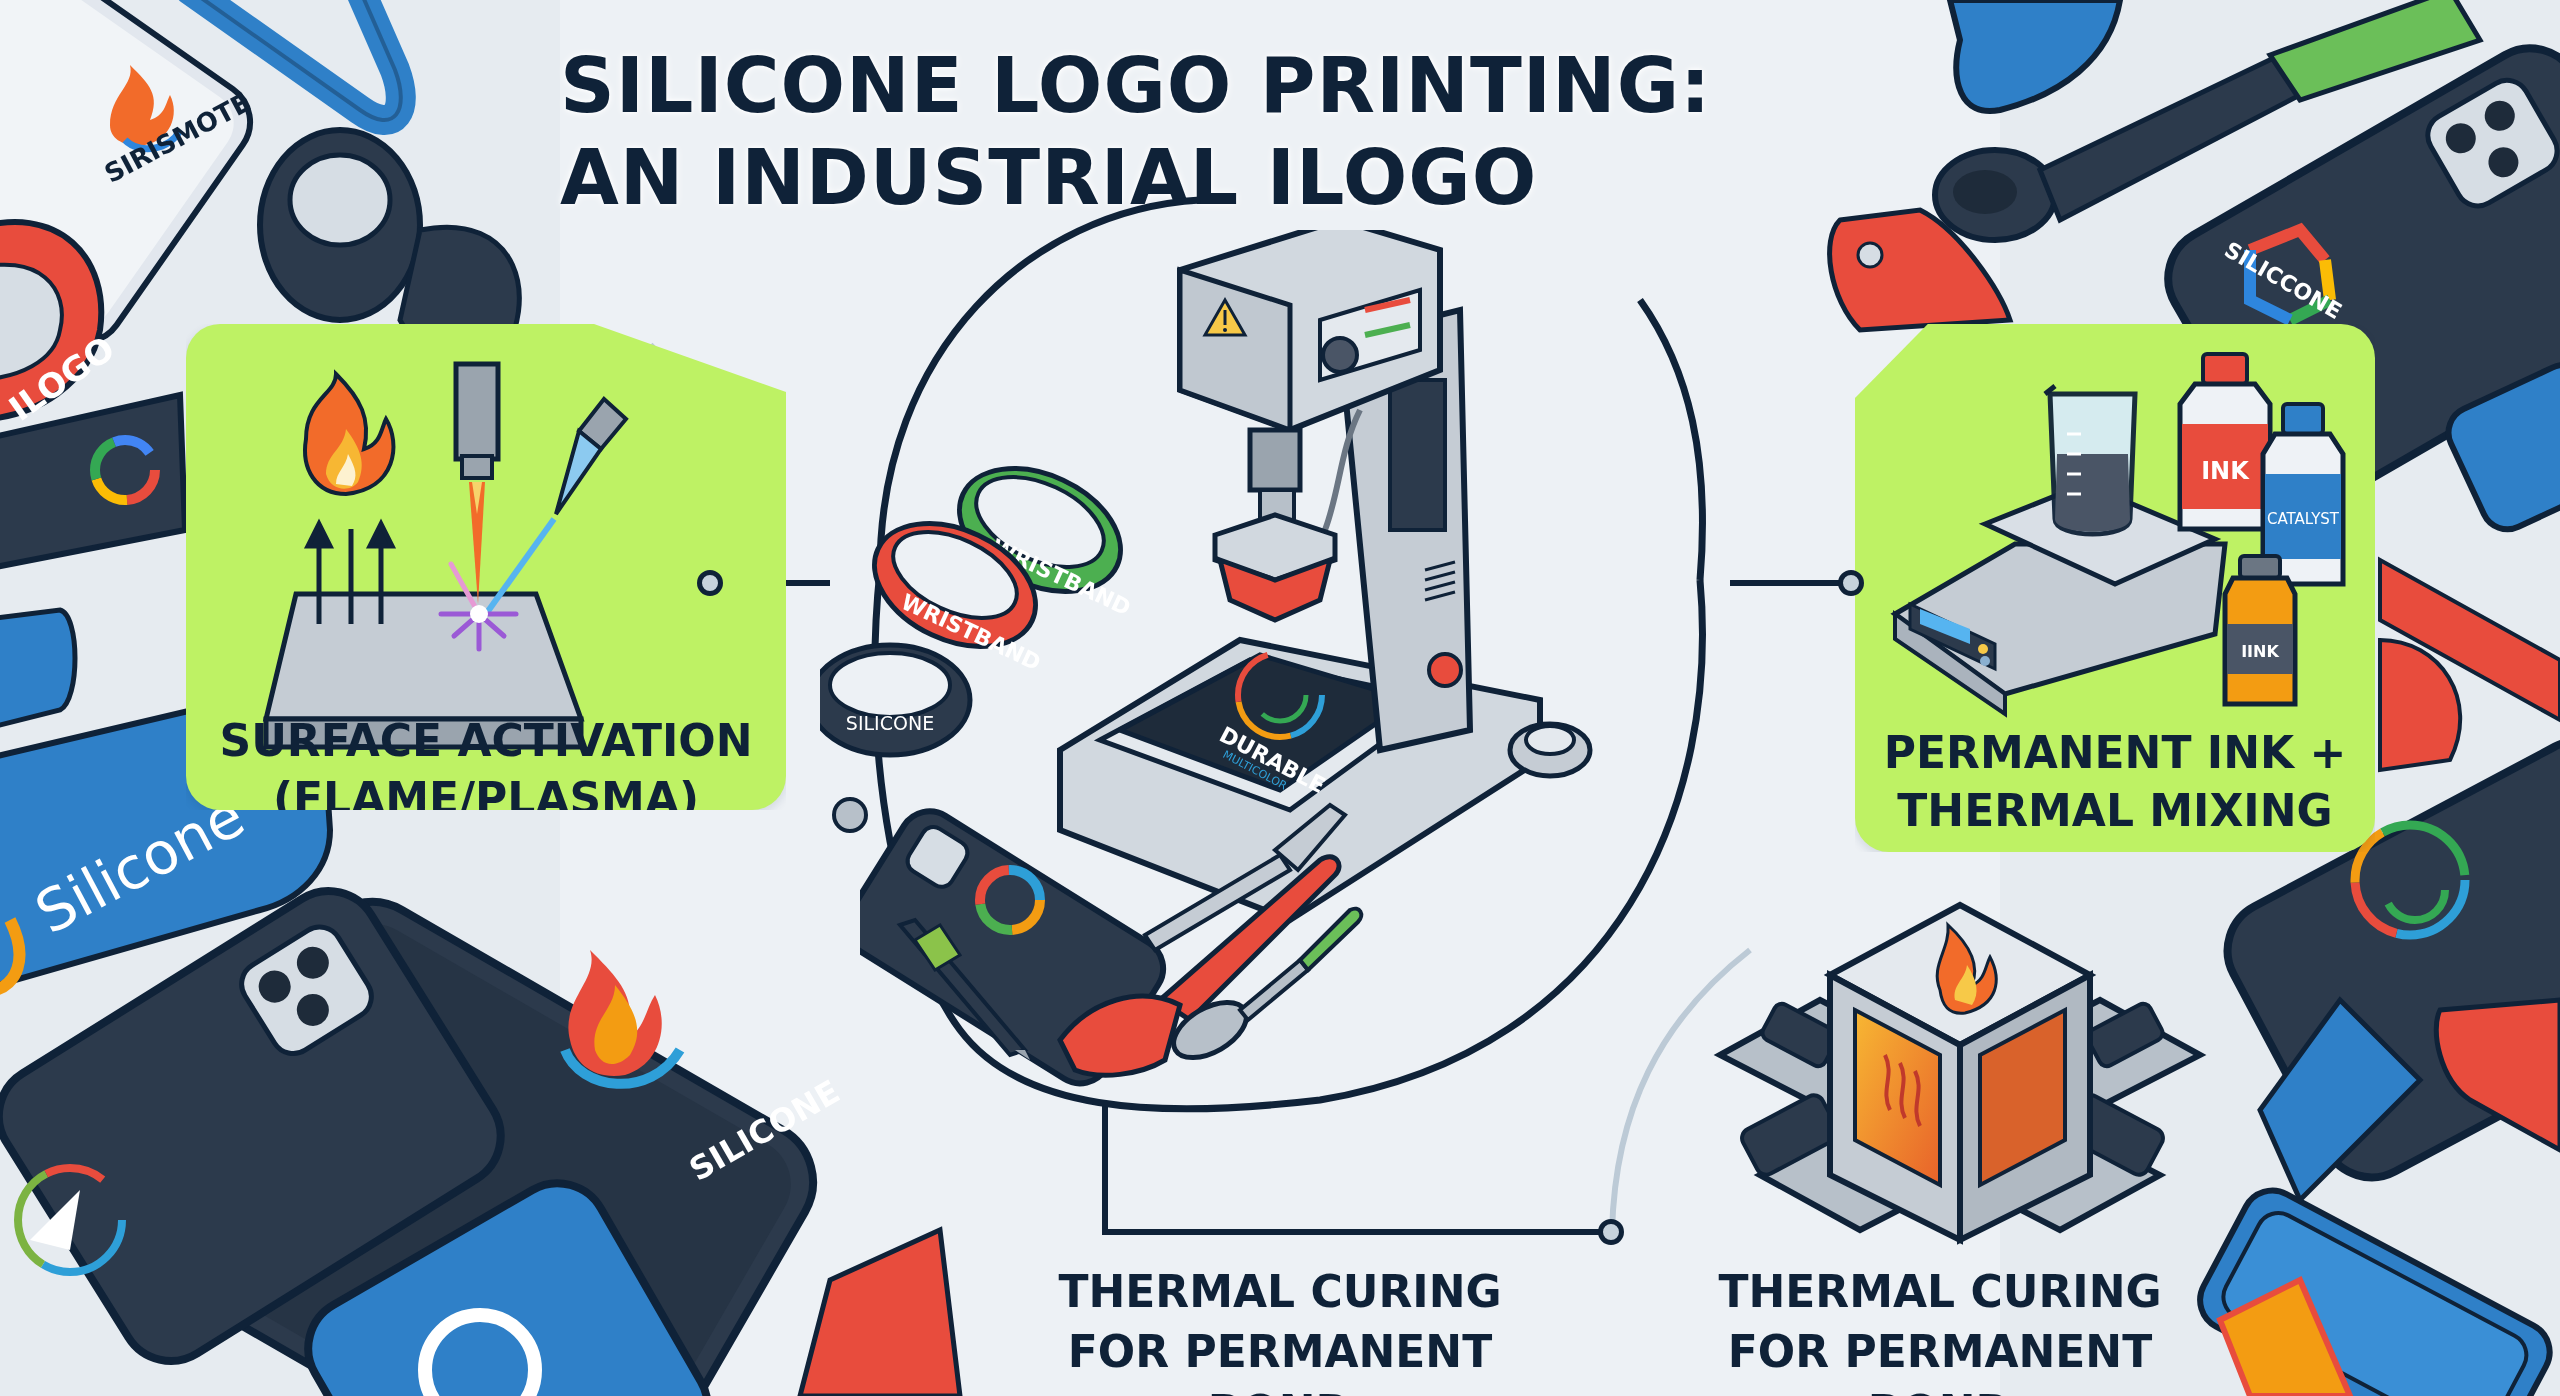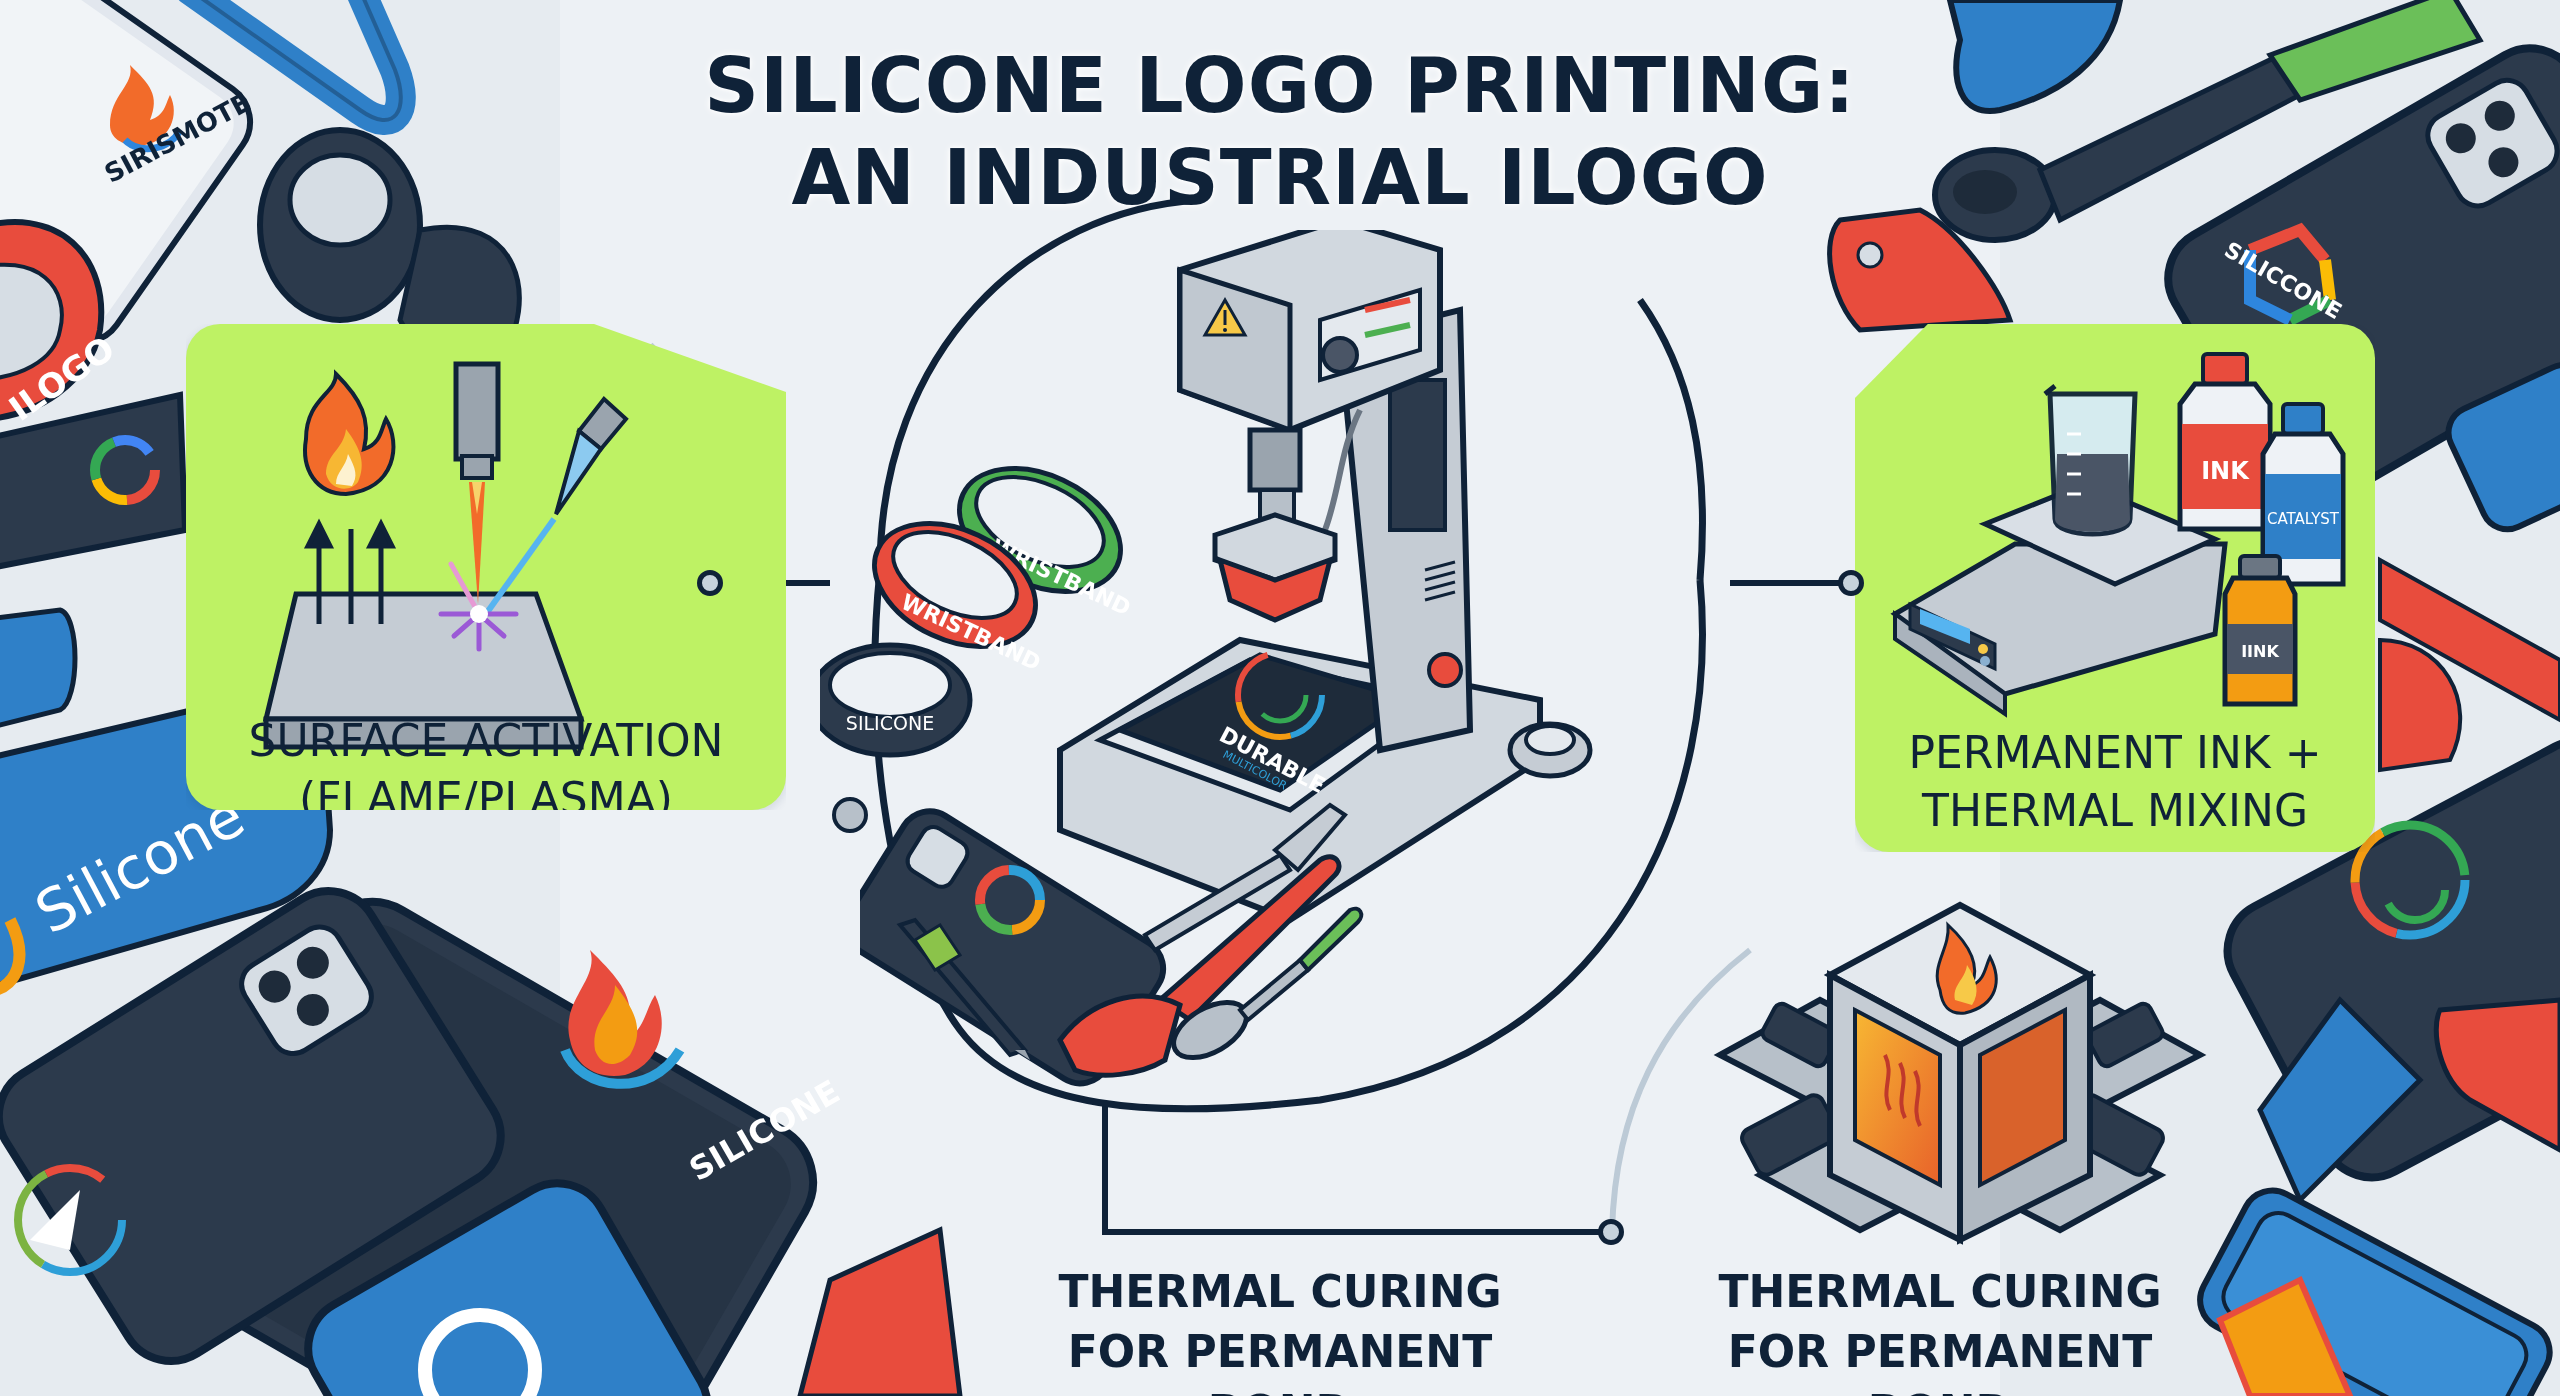--- a/index.html
+++ b/index.html
@@ -5,34 +5,34 @@
   html, body { margin:0; padding:0; }
   body {
     width:2560px; height:1396px; position:relative; overflow:hidden;
     background:#e6ebf0;
     font-family:"DejaVu Sans", "Liberation Sans", sans-serif;
     color:#0f2238;
   }
   .abs { position:absolute; }
   .bgsvg { position:absolute; left:0; top:0; width:2560px; height:1396px; }
   .title-wrap {
-    position:absolute; left:560px; top:40px; width:1440px; text-align:center;
+    position:absolute; left:560px; top:40px; width:1440px; 
   }
   .title-line {
     font-family:"DejaVu Sans", sans-serif; font-weight:bold;
     font-size:76px; line-height:92px; letter-spacing:1px; color:#0f2238;
     text-shadow: 0 0 4px #fff, 0 0 8px #fff;
   }
   .panel {
     position:absolute; background:#bef264; border-radius:34px;
     box-shadow:0 4px 10px rgba(20,40,70,.12);
   }
   .panel-label {
     position:absolute; width:100%; text-align:center;
-    font-weight:normal; font-size:44px; line-height:58px; color:#0f2238;
+    font-weight:bold; font-size:44px; line-height:58px; color:#0f2238;
   }
   .step-label {
     position:absolute; text-align:center;
     font-weight:bold; font-size:44px; line-height:60px; color:#0f2238;
   }
   .node {
     position:absolute; width:26px; height:26px; border-radius:50%;
     background:#c7d3dd; border:5px solid #0f2238; box-sizing:border-box;
   }
   .tag-text { font-family:"DejaVu Sans", sans-serif; font-weight:bold; }

